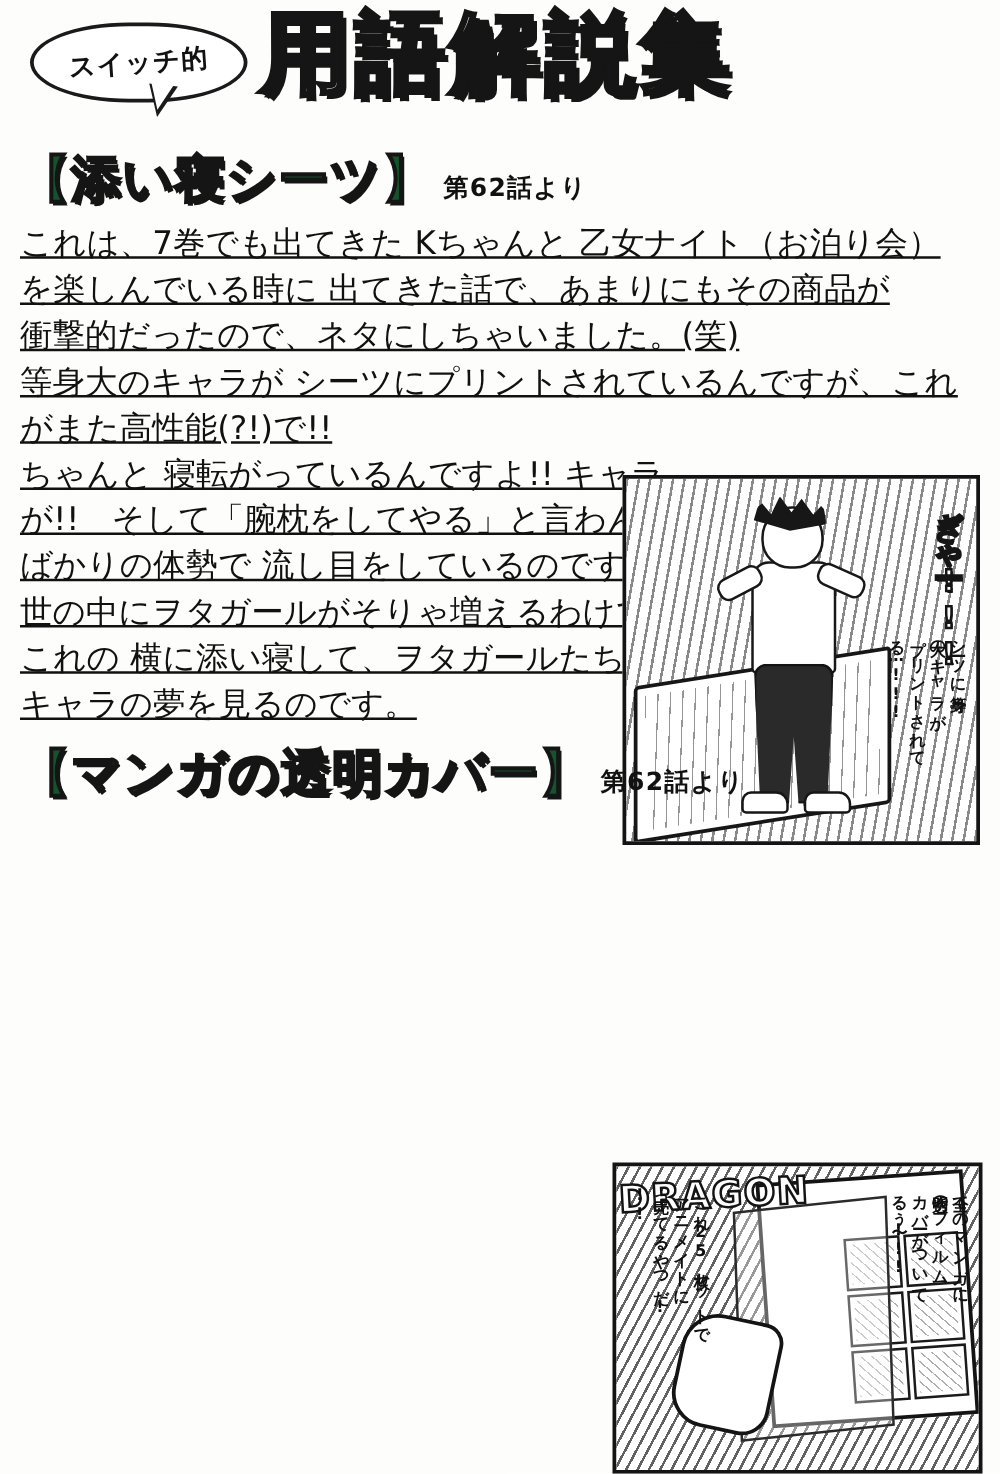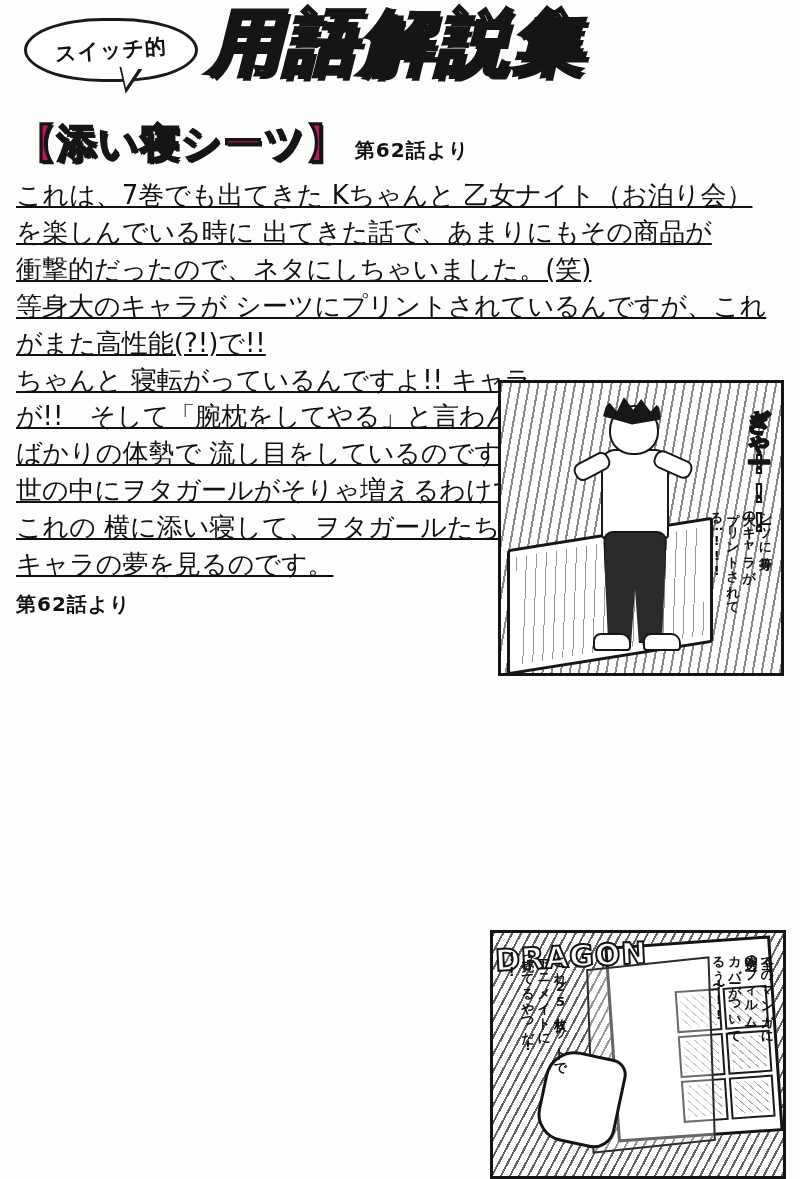--- a/index.html
+++ b/index.html
@@ -77,39 +77,38 @@
     font-weight: bold;
     letter-spacing: 4px;
     line-height: 1;
     white-space: nowrap;
     color: #ffffff;
     -webkit-text-stroke: 3px #151515;
     text-shadow:
       4px 4px 0 #151515,
       -1px 0 0 #151515,
       0 -1px 0 #151515;
-    font-style: italic;
   }
 
   
   .section {
     position: relative;
     padding: 0 16px;
   }
   .section-heading {
     display: flex;
     align-items: baseline;
     gap: 8px;
     margin: 4px 0 6px 0;
   }
   .section-term {
     font-size: 40px;
     font-weight: bold;
     letter-spacing: 1px;
-    color: #be185d;
+    color: #14532d;
     -webkit-text-stroke: 2px #151515;
     text-shadow: 2px 2px 0 #151515;
     white-space: nowrap;
   }
   .section-source {
     font-size: 20px;
     font-weight: bold;
     letter-spacing: 1px;
     white-space: nowrap;
   }
@@ -427,20 +426,21 @@
     </div>
     <div class="sfx sfx-main">ぎゃー!!!</div>
     <div class="panel-caption cap-right">シーツに等身
 大のキャラが
 プリントされて
 る…!!!</div>
   </div>
 
   <div class="section" style="margin-top:8px;">
     <div class="section-heading">
+      <span class="section-term">【マンガの透明カバー】</span>
       <span class="section-source">第62話より</span>
     </div>
   </div>
 
   <div class="panel" id="panel-2">
     <div class="panel-bg"></div>
     <div class="comic-stack">
       <div class="comic-grid">
         <div class="comic-cell"></div>
         <div class="comic-cell"></div>

